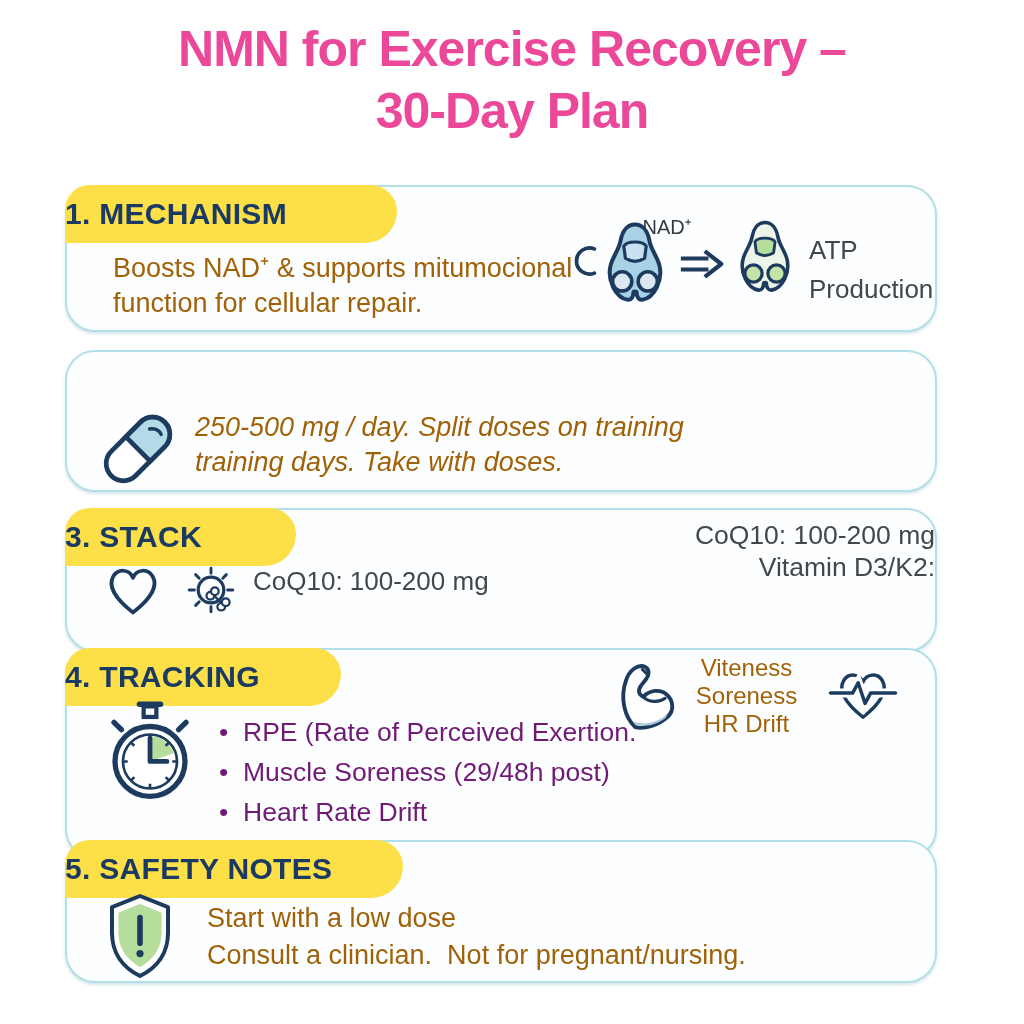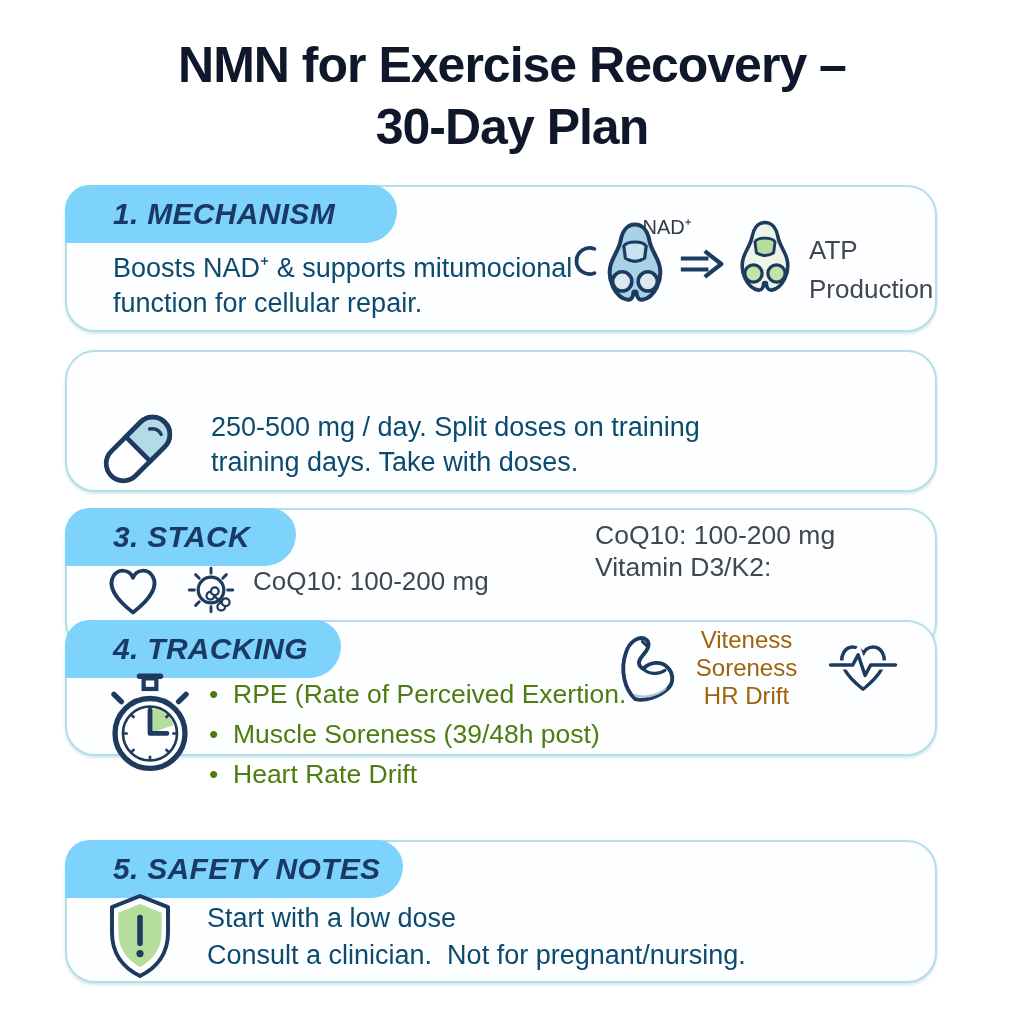--- a/index.html
+++ b/index.html
@@ -4,45 +4,44 @@
 <style>
   html,body{margin:0;padding:0;}
   body{
     width:1024px;height:1024px;background:#ffffff;
     font-family:"Liberation Sans", sans-serif;
     position:relative;overflow:hidden;
     -webkit-font-smoothing:antialiased;
   }
   .page{position:absolute;inset:0;}
   .title{
-    position:absolute;top:34px;left:0;width:100%;
-    text-align:center;color:#0f172a;font-weight:700;
+    position:absolute;top:18px;left:0;width:100%;
+    text-align:center;color:#ec4899;font-weight:700;
     font-size:50px;line-height:62px;letter-spacing:-1px;
   }
   .card{
     position:absolute;left:65px;width:872px;
     background:#fdfeff;border:2px solid #b3dfe8;border-radius:30px;
     box-sizing:border-box;
     box-shadow:0 2px 3px rgba(120,170,185,0.30);
   }
   .pill{
     position:absolute;top:-2px;left:-2px;height:58px;
-    background:#7dd3fc;border-radius:28px 30px 36px 0;
-    display:flex;align-items:center;padding-left:48px;
+    background:#fde047;border-radius:28px 30px 36px 0;
+    display:flex;align-items:center;
     box-sizing:border-box;
-    font-style:italic;
   }
   .pill .hdr{
     color:#1a3a64;font-size:30px;font-weight:700;letter-spacing:.3px;
   }
   .body-text{
-    position:absolute;color:#0c4a6e;font-size:27px;line-height:35px;
+    position:absolute;color:#a16207;font-size:27px;line-height:35px;
   }
   .abs{position:absolute;}
-  .bullets{list-style:none;margin:2px;padding:0;color:#4d7c0f;font-size:26.5px;line-height:40px;}
+  .bullets{list-style:none;margin:12px;padding:0;color:#701a75;font-size:26.5px;line-height:40px;}
   .bullets li{position:relative;padding-left:26px;}
   .bullets li::before{content:"\2022";position:absolute;left:2px;}
   .right-col{color:#42474e;font-size:26.5px;line-height:31.5px;}
   .track-right{color:#a16207;font-size:24px;line-height:28px;text-align:center;}
   .nad-label{color:#333a42;font-size:20px;font-weight:400;text-align:center;margin-top:16px;}
   .atp-label{color:#42474e;font-size:26px;line-height:39px;}
   svg{display:block;}
 </style>
 </head>
 <body>
@@ -92,27 +91,27 @@
   </section>
 
   <section class="card" style="top:350px;height:142px;">
     <svg class="abs" style="left:28px;top:54px;" width="86" height="86" viewBox="0 0 100 100">
       <g transform="rotate(45 50 50)">
         <rect x="30" y="6" width="40" height="88" rx="20" fill="#ffffff" stroke="#1d3a5f" stroke-width="5.5"></rect>
         <path d="M30 50 V26 A20 20 0 0 1 70 26 V50 Z" fill="#b3dbe7" stroke="#1d3a5f" stroke-width="5.5"></path>
         <path d="M43 24 Q49 16 57 19" fill="none" stroke="#1d3a5f" stroke-width="4" stroke-linecap="round"></path>
       </g>
     </svg>
-    <div class="body-text" style="left:144px;top:58px;width:560px;">
+    <div class="body-text" style="left:128px;top:58px;width:560px;font-style:italic;">
       <div>250-500 mg / day. Split doses on training</div>
       <div>training days. Take with doses.</div>
     </div>
   </section>
 
-  <section class="card" style="top:508px;height:144px;">
+  <section class="card" style="top:508px;height:144px;text-align:right;">
     <div class="pill" style="width:231px;">
       <span class="hdr">3. STACK</span>
     </div>
     <svg class="abs" style="left:32px;top:44px;" width="68" height="68" viewBox="0 0 100 100">
       <path d="M50 86 C24 66 13 47 21 33 C28 21 45 22 50 35 C55 22 72 21 79 33 C87 47 76 66 50 86 Z" fill="none" stroke="#1d3a5f" stroke-width="5.5" stroke-linejoin="round"></path>
     </svg>
     <svg class="abs" style="left:112px;top:48px;" width="64" height="64" viewBox="0 0 100 100">
       <circle cx="50" cy="50" r="20" fill="none" stroke="#1d3a5f" stroke-width="5"></circle>
       <path d="M50 24 V16 M50 76 V84 M24 50 H16 M76 50 H84 M31.6 31.6 L26 26 M68.4 31.6 L74 26 M31.6 68.4 L26 74 M68.4 68.4 L74 74" stroke="#1d3a5f" stroke-width="4.5" stroke-linecap="round"></path>
       <circle cx="49" cy="59" r="6" fill="#fff" stroke="#1d3a5f" stroke-width="3.5"></circle>
@@ -121,37 +120,37 @@
       <circle cx="73" cy="69" r="6" fill="#fff" stroke="#1d3a5f" stroke-width="3.5"></circle>
       <path d="M56 60 L66 70" stroke="#1d3a5f" stroke-width="3.5"></path>
     </svg>
     <div class="abs" style="left:186px;top:56px;color:#42474e;font-size:26px;">CoQ10: 100-200 mg</div>
     <div class="abs right-col" style="left:528px;top:10px;width:340px;">
       <div>CoQ10: 100-200 mg</div>
       <div>Vitamin D3/K2:</div>
     </div>
   </section>
 
-  <section class="card" style="top:620px;height:136px;">
+  <section class="card" style="top:648px;height:211px;">
     <div class="pill" style="width:276px;">
       <span class="hdr">4. TRACKING</span>
     </div>
     <svg class="abs" style="left:30px;top:44px;" width="106" height="118" viewBox="0 0 100 100">
       <path d="M40 4 H60" stroke="#1d3a5f" stroke-width="5" stroke-linecap="round" fill="none"></path>
       <rect x="44" y="6" width="12" height="10" fill="none" stroke="#1d3a5f" stroke-width="4"></rect>
       <path d="M23 28 L16 21 M77 28 L84 21" stroke="#1d3a5f" stroke-width="5" stroke-linecap="round"></path>
       <circle cx="50" cy="58" r="33" fill="#ffffff" stroke="#1d3a5f" stroke-width="5"></circle>
       <circle cx="50" cy="58" r="25.5" fill="none" stroke="#1d3a5f" stroke-width="2.5"></circle>
       <path d="M50 58 L50 34 A24 24 0 0 1 72.5 50 Z" fill="#b5dd9c"></path>
       <path d="M50 37 V33 M64.8 43.2 L67.6 40.4 M71 58 H75 M64.8 72.8 L67.6 75.6 M50 79 V83 M35.2 72.8 L32.4 75.6 M29 58 H25 M35.2 43.2 L32.4 40.4" stroke="#1d3a5f" stroke-width="2.5"></path>
       <path d="M50 58 V36 M50 58 H66" stroke="#1d3a5f" stroke-width="4.5" stroke-linecap="round" fill="none"></path>
     </svg>
     <ul class="bullets abs" style="left:138px;top:50px;width:480px;">
       <li>RPE (Rate of Perceived Exertion.</li>
-      <li>Muscle Soreness (39/48h post)</li>
+      <li>Muscle Soreness (29/48h post)</li>
       <li>Heart Rate Drift</li>
     </ul>
     <svg class="abs" style="left:545px;top:4px;" width="78" height="84" viewBox="0 0 100 100">
       <path d="M30 90 C16 78 10 52 18 30 C22 17 34 8 43 13 C48 16 48 23 44 28 L37 37 C33 43 34 48 40 51 C49 42 62 41 70 48 C79 56 80 69 71 77 C60 87 42 93 30 90 Z" fill="#ffffff" stroke="#1d3a5f" stroke-width="5" stroke-linejoin="round"></path>
       <path d="M40 51 C47 58 60 59 68 53" fill="none" stroke="#1d3a5f" stroke-width="4" stroke-linecap="round"></path>
       <path d="M39 16 L46 23" stroke="#1d3a5f" stroke-width="4" stroke-linecap="round"></path>
       <path d="M28 86 C42 91 58 87 69 78 L71 73 C59 84 41 88 29 83 Z" fill="#a9c8dc"></path>
     </svg>
     <div class="abs track-right" style="left:622px;top:4px;width:115px;">
       <div>Viteness</div>

